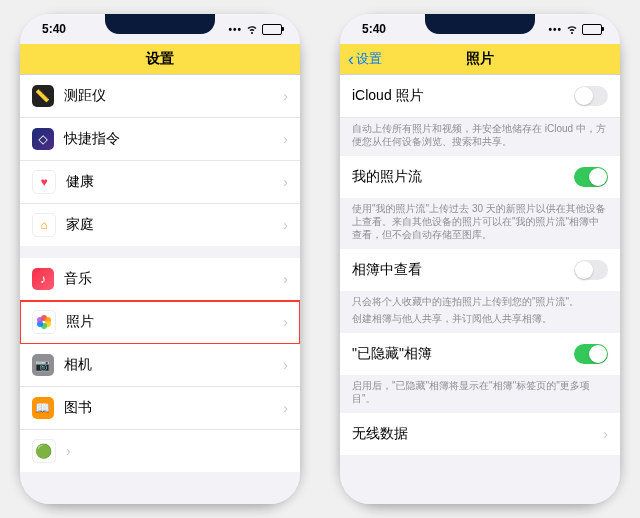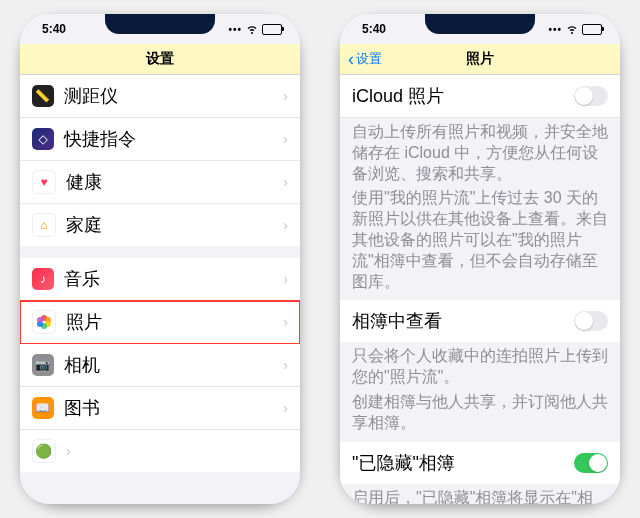--- a/index.html
+++ b/index.html
@@ -51,21 +51,21 @@
     justify-content: space-between;
     align-items: center;
     padding: 0 18px 0 22px;
     font-size: 12px;
     font-weight: 600;
     background: #f2f2f7;
   }
   .status-right { display: flex; align-items: center; gap: 4px; }
   .nav-bar {
     height: 30px;
-    background: #fef9c3;
+    background: #fde047;
     display: flex;
     align-items: center;
     justify-content: center;
     position: relative;
     border-bottom: 0.5px solid #d1d1d6;
   }
   .nav-title { font-size: 14px; font-weight: 600; }
   .nav-back {
     position: absolute;
     left: 8px;
@@ -97,24 +97,24 @@
     height: 22px;
     border-radius: 5px;
     margin-right: 10px;
     flex-shrink: 0;
     display: flex;
     align-items: center;
     justify-content: center;
     font-size: 12px;
     color: #fff;
   }
-  .label { flex: 1; font-size: 18px; }
+  .label { flex: 1; font-size: 14px; }
   .chevron { color: #c7c7cc; font-size: 14px; }
   .footer {
-    font-size: 16px;
+    font-size: 10px;
     color: #8e8e93;
     padding: 4px 12px 0 12px;
     line-height: 1.3;
   }
   .toggle {
     width: 34px;
     height: 20px;
     border-radius: 10px;
     position: relative;
     flex-shrink: 0;
@@ -266,20 +266,28 @@
     <div class="content" style="overflow-y:hidden">
 
       <div class="row" style="border-top:none">
         <span class="label">iCloud 照片</span>
         <div class="toggle off">
             <div class="knob"></div>
           </div>
       </div>
       <div class="footer">自动上传所有照片和视频，并安全地储存在 iCloud 中，方便您从任何设备浏览、搜索和共享。</div>
 
+      <div class="group" style="margin-top:8px">
+        <div class="row">
+          <span class="label">我的照片流</span>
+          <div class="toggle on">
+              <div class="knob"></div>
+            </div>
+        </div>
+      </div>
       <div class="footer">使用"我的照片流"上传过去 30 天的新照片以供在其他设备上查看。来自其他设备的照片可以在"我的照片流"相簿中查看，但不会自动存储至图库。</div>
 
       <div class="group" style="margin-top:8px">
         <div class="row">
           <span class="label">相簿中查看</span>
           <div class="toggle off">
               <div class="knob"></div>
             </div>
         </div>
       </div>

